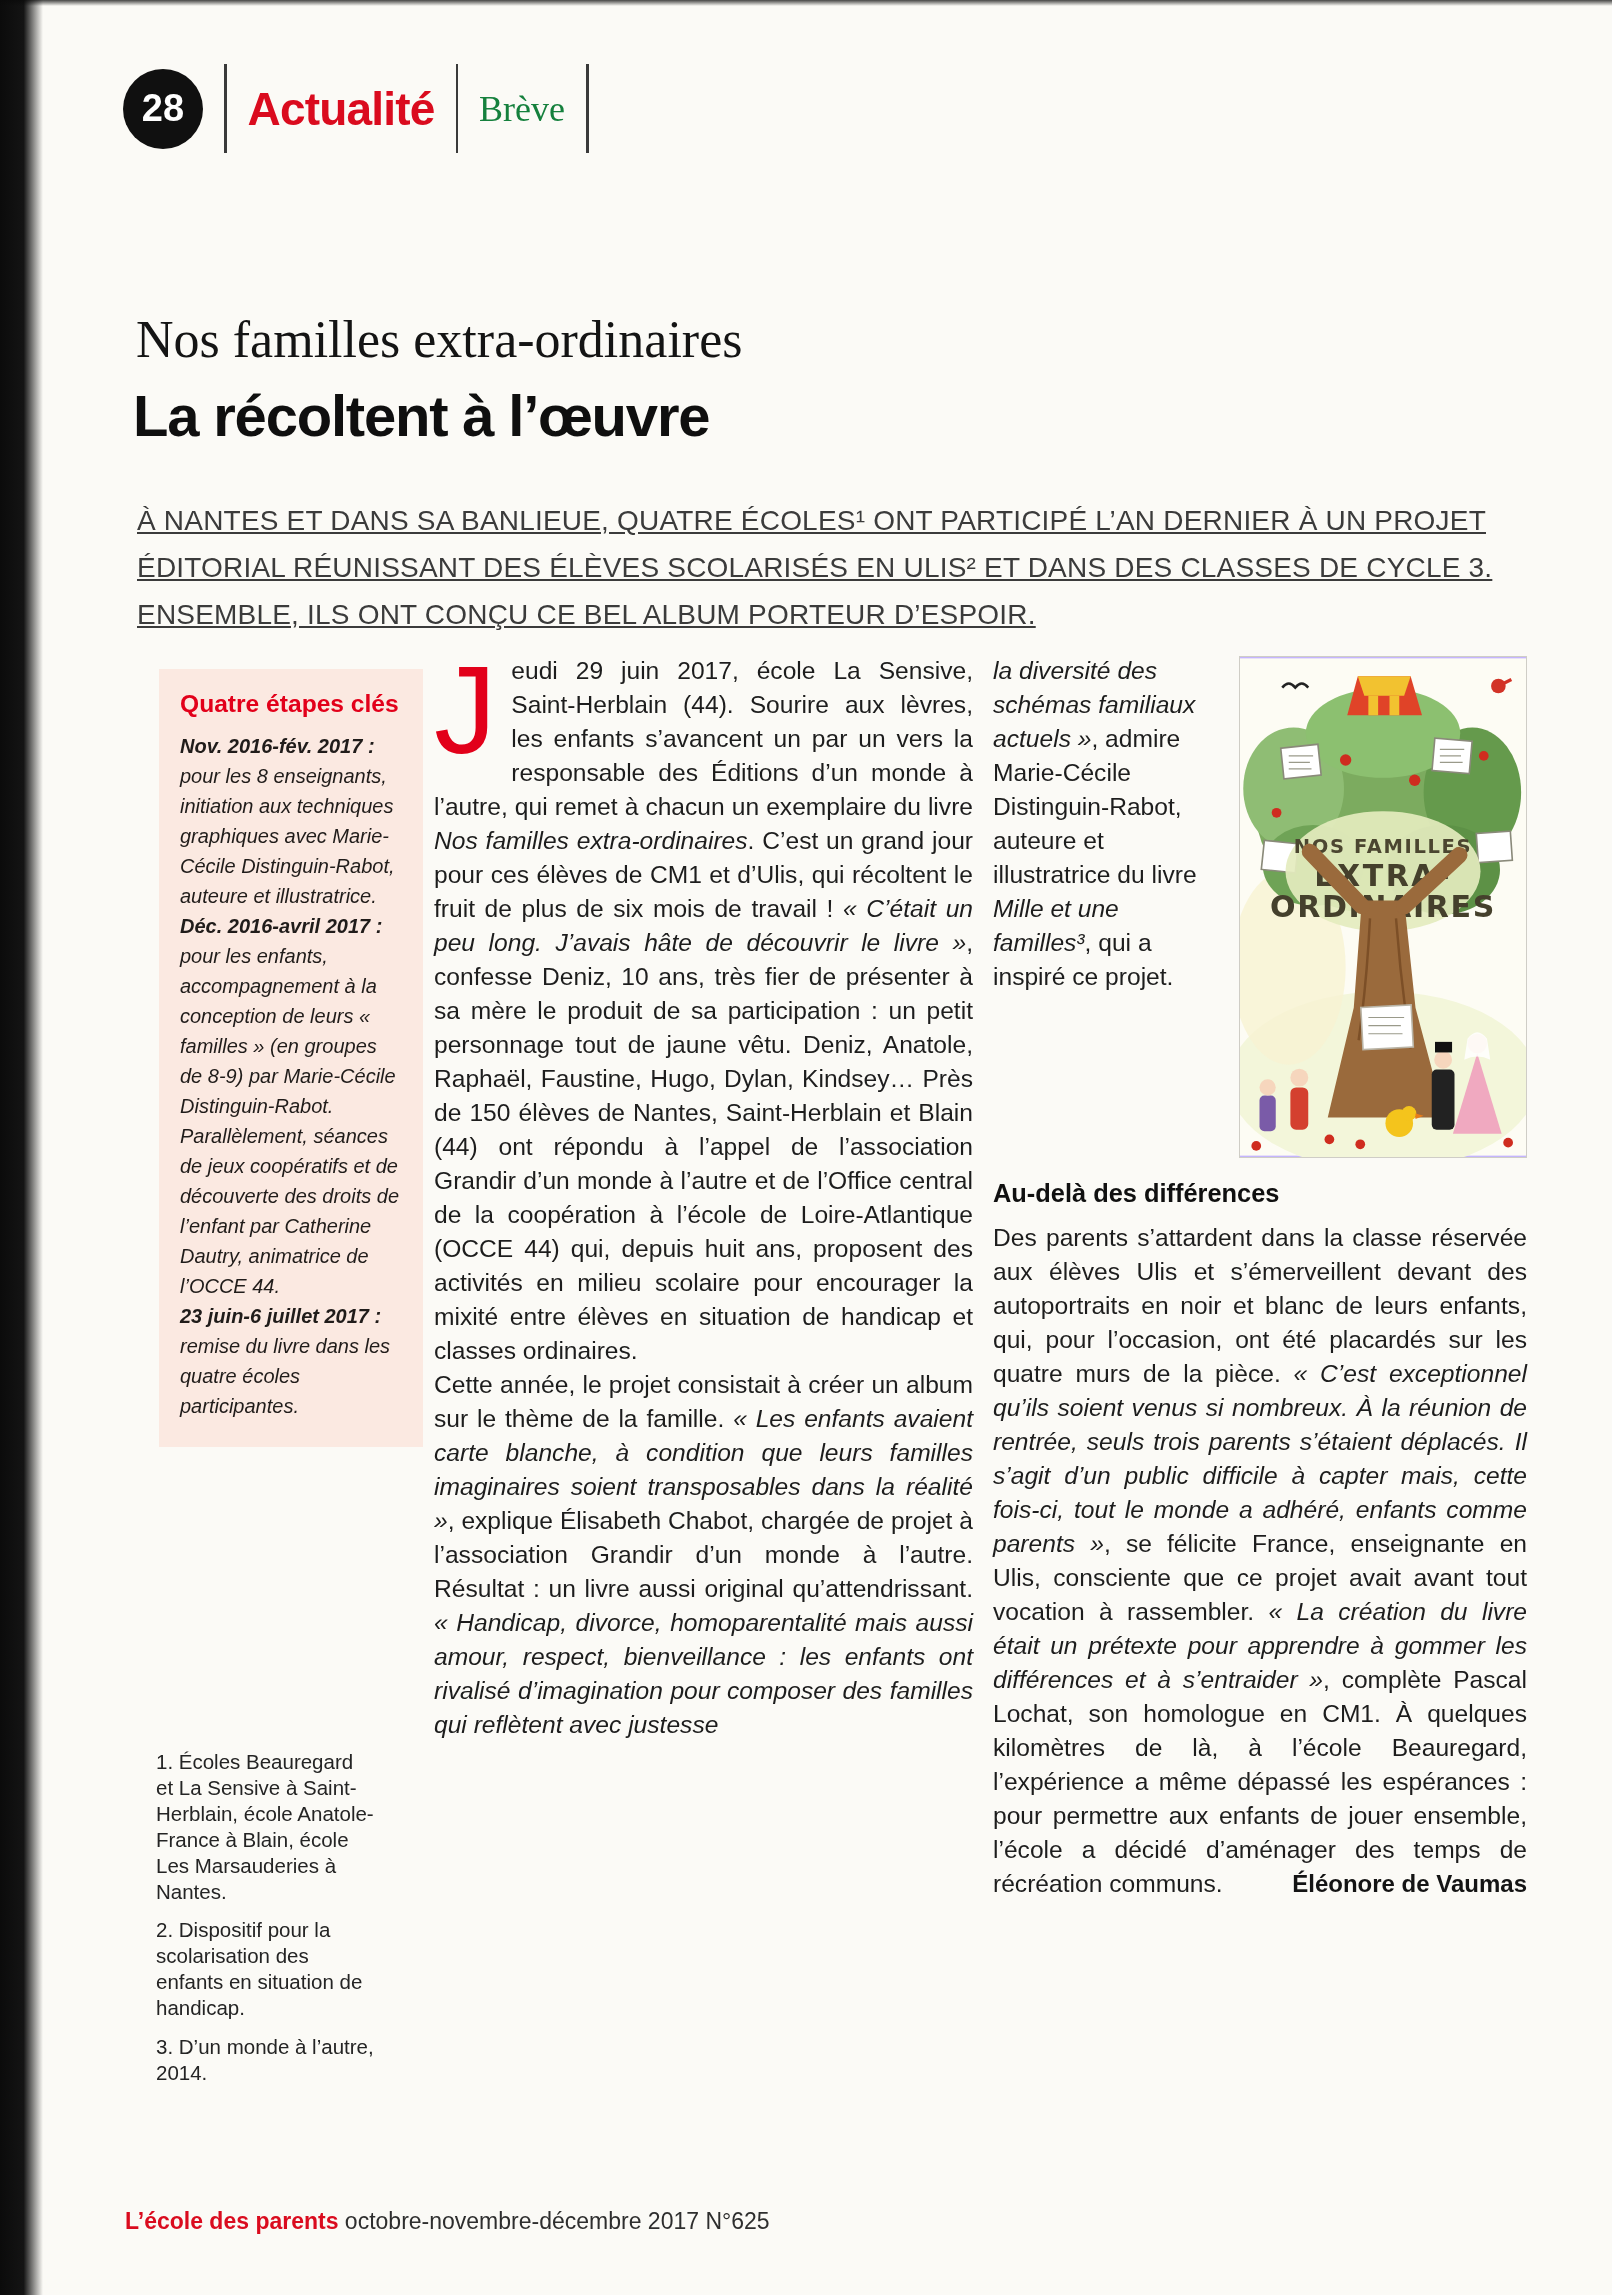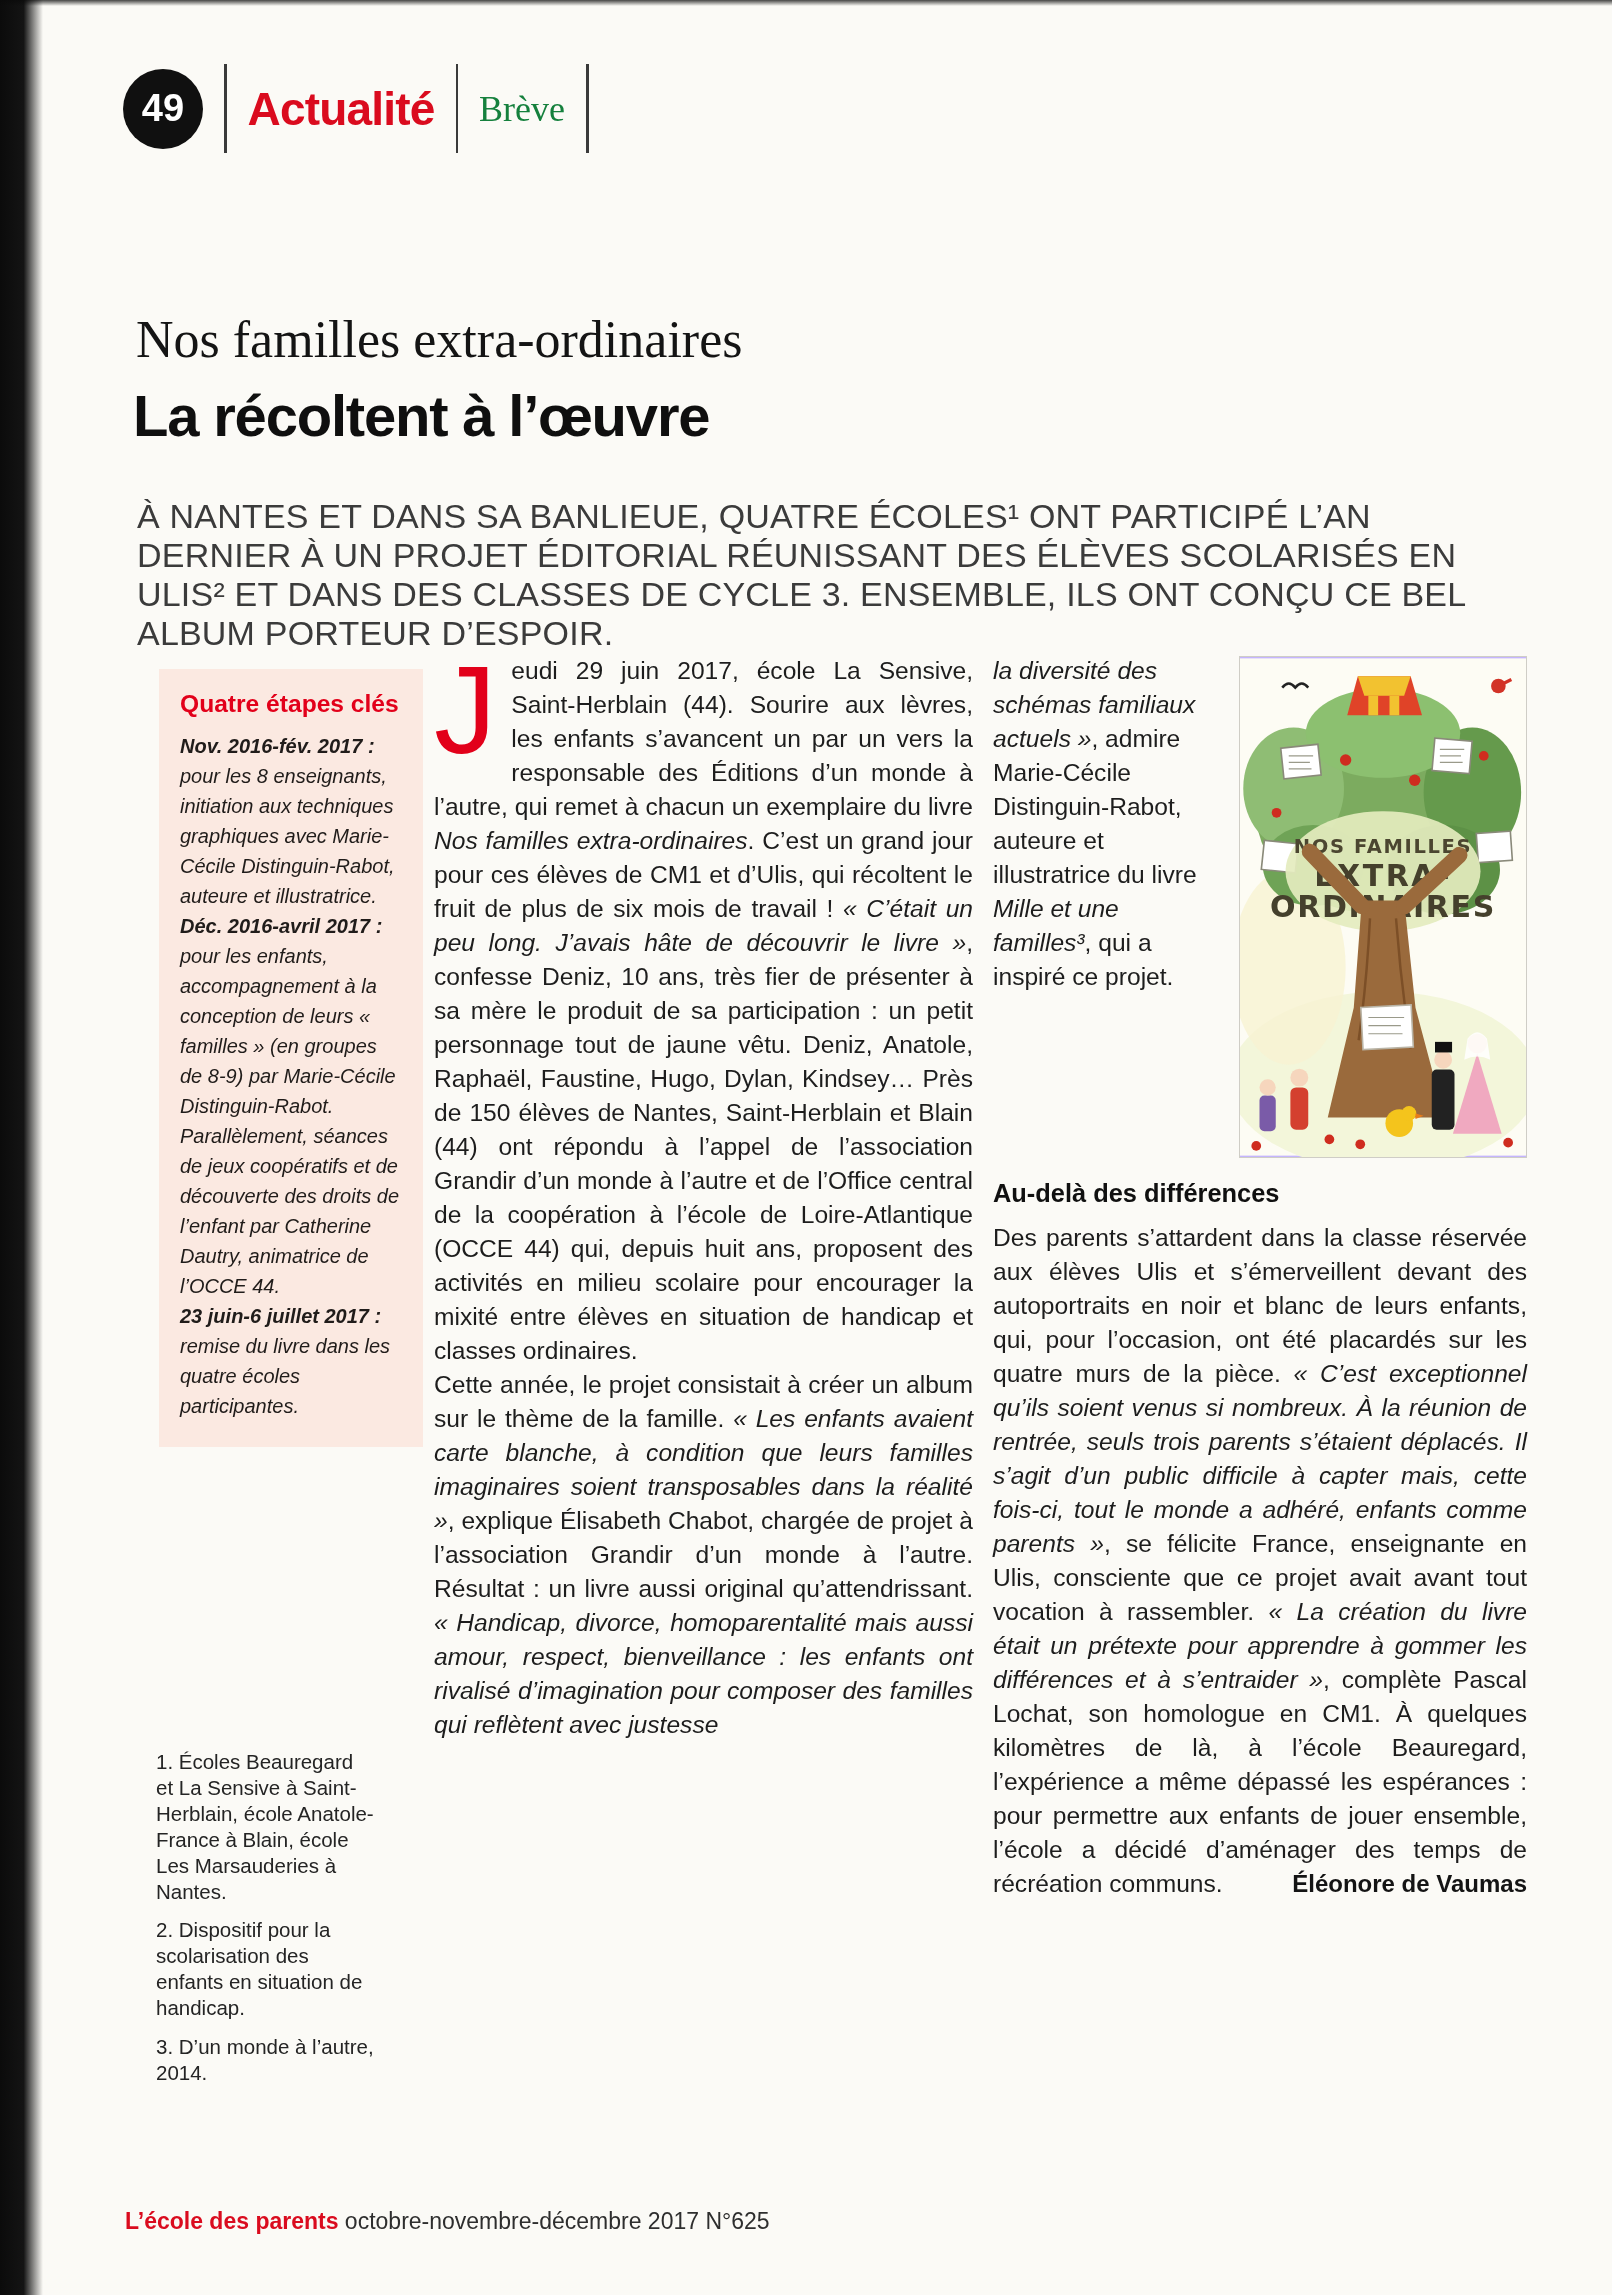--- a/index.html
+++ b/index.html
@@ -22,21 +22,21 @@
   .hdr-div { width:2.5px; height:89px; background:#3a3a3a; margin:0 21px; }
   .section-label { color:#da0b1e; font-weight:bold; font-size:46px; letter-spacing:-0.8px; }
   .subsection-label { font-family:"Liberation Serif", serif; font-size:36px; color:#15803d; }
 
   
   .kicker { position:absolute; left:136px; top:310px; font-family:"Liberation Serif", serif;
     font-size:52px; color:#141414; }
   .title { position:absolute; left:133px; top:382px; font-size:58px; font-weight:bold;
     letter-spacing:-1.2px; color:#0f0f0f; }
   .standfirst { position:absolute; left:137px; top:497px; width:1388px;
-    font-size:34px; line-height:39px; color:#3b3b3b; letter-spacing:0.2px; }
+    font-size:28px; line-height:47px; color:#3b3b3b; letter-spacing:0.2px;text-decoration:underline; }
 
   
   .sidebar { position:absolute; left:121px; top:669px; width:302px;padding-left:38px; }
   .sidebar-box { background:#fbe9e1; padding:21px 21px 26px 21px; }
   .sidebar-title { color:#e2001a; font-weight:bold; font-size:24.6px; margin-bottom:13px; }
   .sidebar-step { font-style:italic; font-size:20px; line-height:30px; color:#201c1a; }
   .sidebar-step .date { font-weight:bold; }
 
   
   .footnotes { position:absolute; left:136px; top:1749px; width:239px;
@@ -67,21 +67,21 @@
   .footer .brand { color:#da0b1e; font-weight:bold; }
 </style>
 </head>
 <body>
 
 <div class="page">
   <div class="scan-left"></div>
   <div class="scan-top"></div>
 
   <div class="header">
-    <div class="page-num">49</div>
+    <div class="page-num">28</div>
     <div class="hdr-div"></div>
     <div class="section-label">Actualité</div>
     <div class="hdr-div"></div>
     <div class="subsection-label">Brève</div>
     <div class="hdr-div"></div>
   </div>
 
   <div class="kicker">Nos familles extra-ordinaires</div>
   <div class="title">La récoltent à l’œuvre</div>
   <div class="standfirst">À NANTES ET DANS SA BANLIEUE, QUATRE ÉCOLES¹ ONT PARTICIPÉ L’AN DERNIER À UN PROJET ÉDITORIAL RÉUNISSANT DES ÉLÈVES SCOLARISÉS EN ULIS² ET DANS DES CLASSES DE CYCLE 3. ENSEMBLE, ILS ONT CONÇU CE BEL ALBUM PORTEUR D’ESPOIR.</div>

